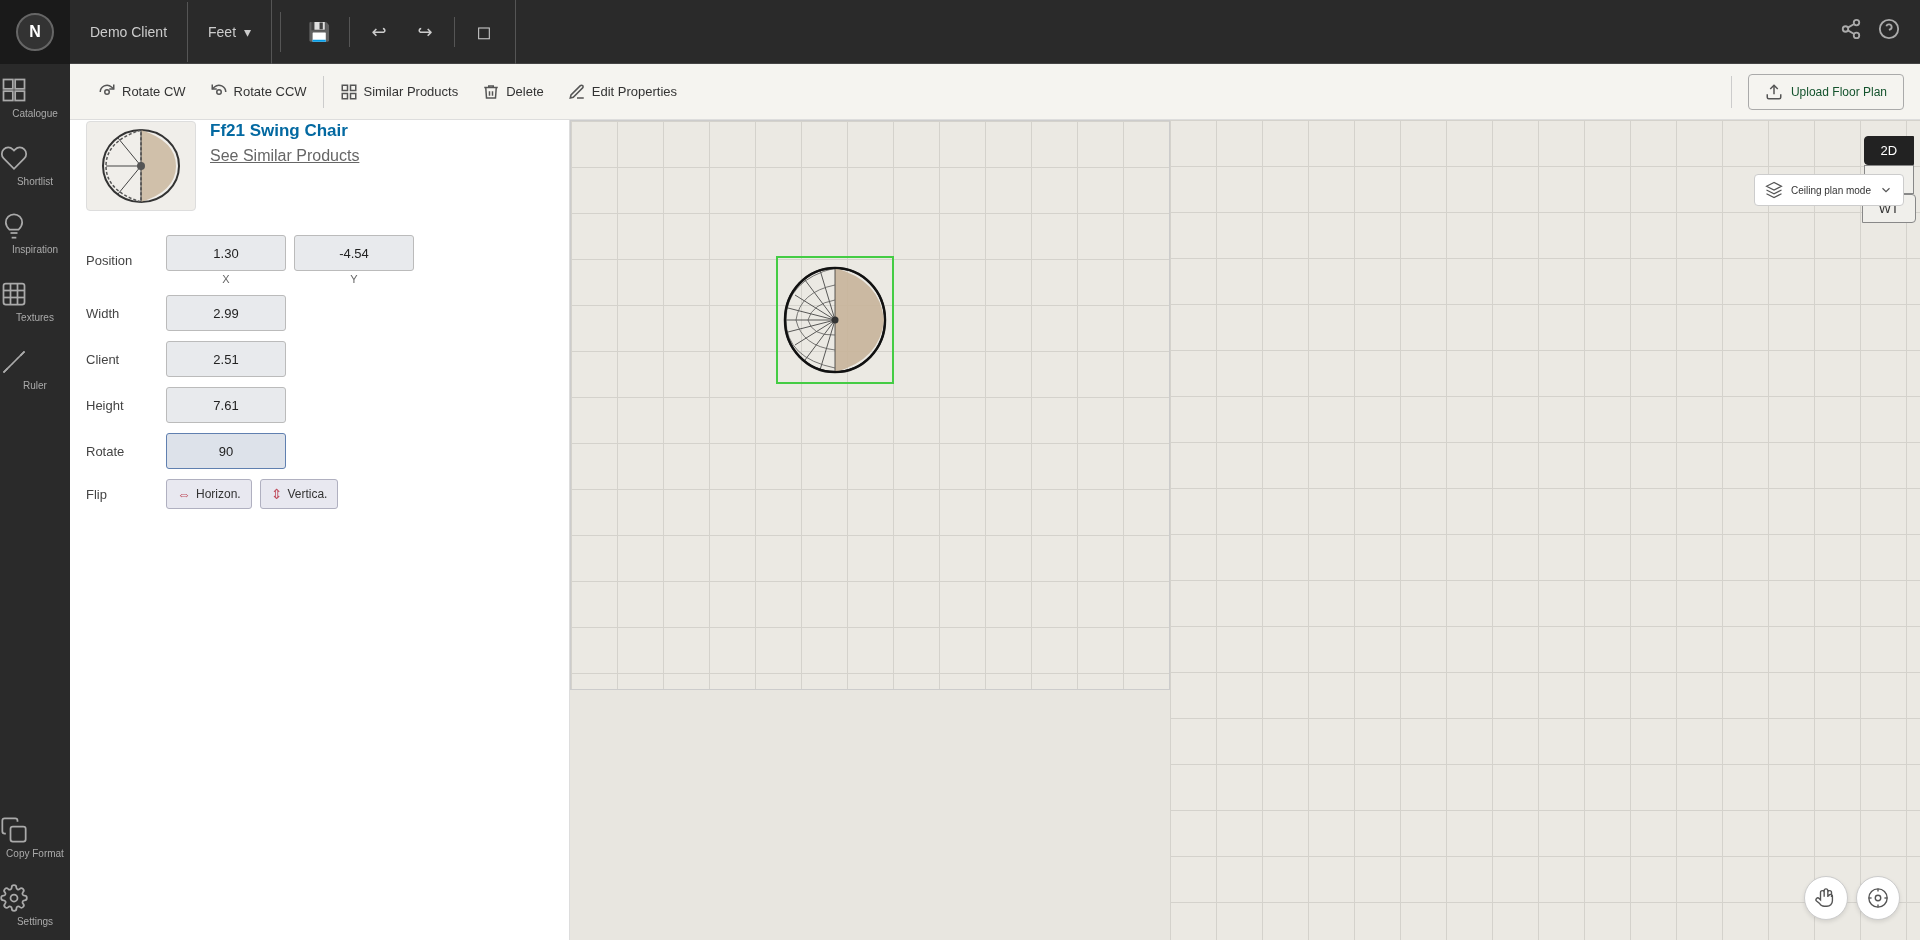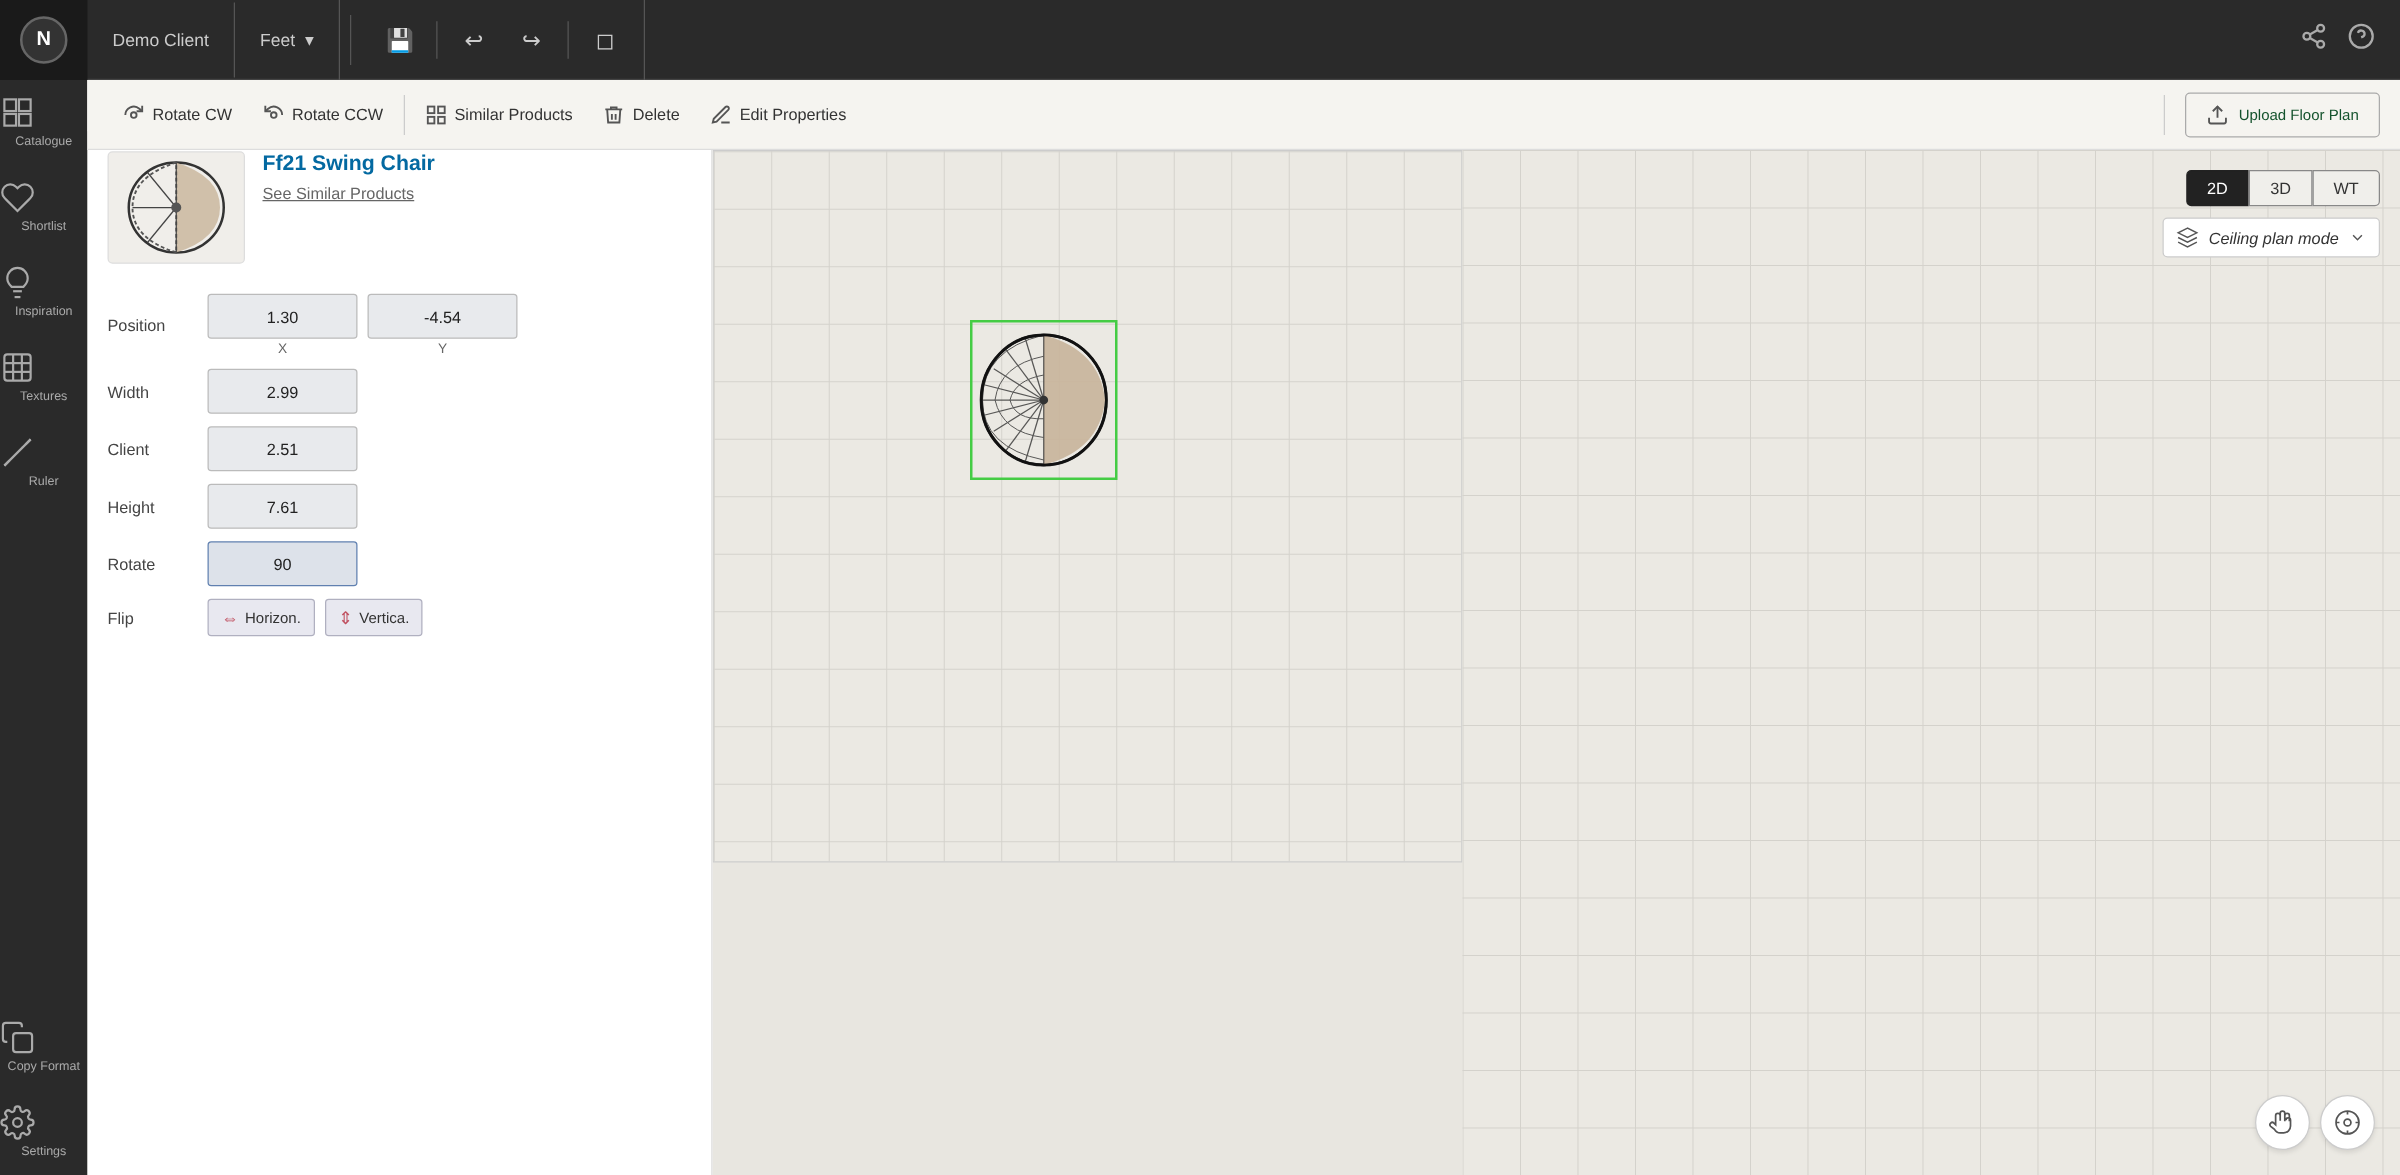--- a/index.html
+++ b/index.html
@@ -94,21 +94,21 @@
     .edit-title-row { display: flex; align-items: center; gap: 8px; color: #444; font-size: 14px; }
     .cancel-btn { color: #555; font-size: 13px; cursor: pointer; background: none; border: none; }
 
     .product-info { display: flex; align-items: flex-start; gap: 14px; padding: 16px; }
     .product-thumb {
       width: 110px; height: 90px; background: #f0eeea; border: 1px solid #ddd;
       border-radius: 4px; display: flex; align-items: center; justify-content: center;
       flex-shrink: 0;
     }
     .product-name { font-size: 17px; font-weight: 700; color: #0369a1; margin-bottom: 6px; }
-    .see-similar { color: #666; font-size: 13px; cursor: pointer; text-decoration: underline; }
+    .see-similar { color: #666; font-size: 16px; cursor: pointer; text-decoration: underline; }
 
     .props-section { padding: 8px 16px 16px; }
     .prop-row { display: flex; align-items: center; margin-bottom: 10px; }
     .prop-label { width: 80px; font-size: 13px; color: #444; flex-shrink: 0; }
     .prop-input {
       width: 120px; height: 36px; border: 1px solid #bbb; border-radius: 3px;
       background: #e8eaed; text-align: center; font-size: 13px; color: #222;
       outline: none;
     }
     .prop-input.active { border-color: #6080b0; background: #dde2ea; }
@@ -157,36 +157,36 @@
     .furniture-selection {
       position: absolute; top: -4px; left: -4px; right: -4px; bottom: -4px;
       border: 2px solid #44cc44;
     }
     .furniture-svg {
       width: 100%; height: 100%;
     }
 
     
     .view-controls {
-      position: absolute; top: 16px; right: 16px;
-      display: flex; align-items: center; gap: 0;
+      position: absolute; top: 16px; right: 4px;
+      display: flex; align-items: center; gap: 0; flex-direction: column;
     }
     .view-btn {
       padding: 6px 16px; font-size: 13px; border: 1px solid #888;
       cursor: pointer; background: #f0efeb; color: #333;
     }
     .view-btn.active { background: #222; color: #fff; border-color: #222; }
     .view-btn:first-child { border-radius: 4px 0 0 4px; }
     .view-btn:last-child { border-radius: 0 4px 4px 0; }
 
     .ceiling-mode {
       position: absolute; top: 54px; right: 16px;
       display: flex; align-items: center; gap: 8px;
       background: #fff; border: 1px solid #ccc; border-radius: 4px;
-      padding: 6px 10px; font-size: 13px; color: #333; cursor: pointer; font-style: italic;
+      padding: 6px 10px; font-size: 10px; color: #333; cursor: pointer;
     }
 
     
     .bottom-tools {
       position: absolute; bottom: 20px; right: 20px;
       display: flex; gap: 8px;
     }
     .bottom-tool-btn {
       width: 44px; height: 44px; border-radius: 50%; background: #fff;
       border: 1px solid #ccc; display: flex; align-items: center; justify-content: center;

